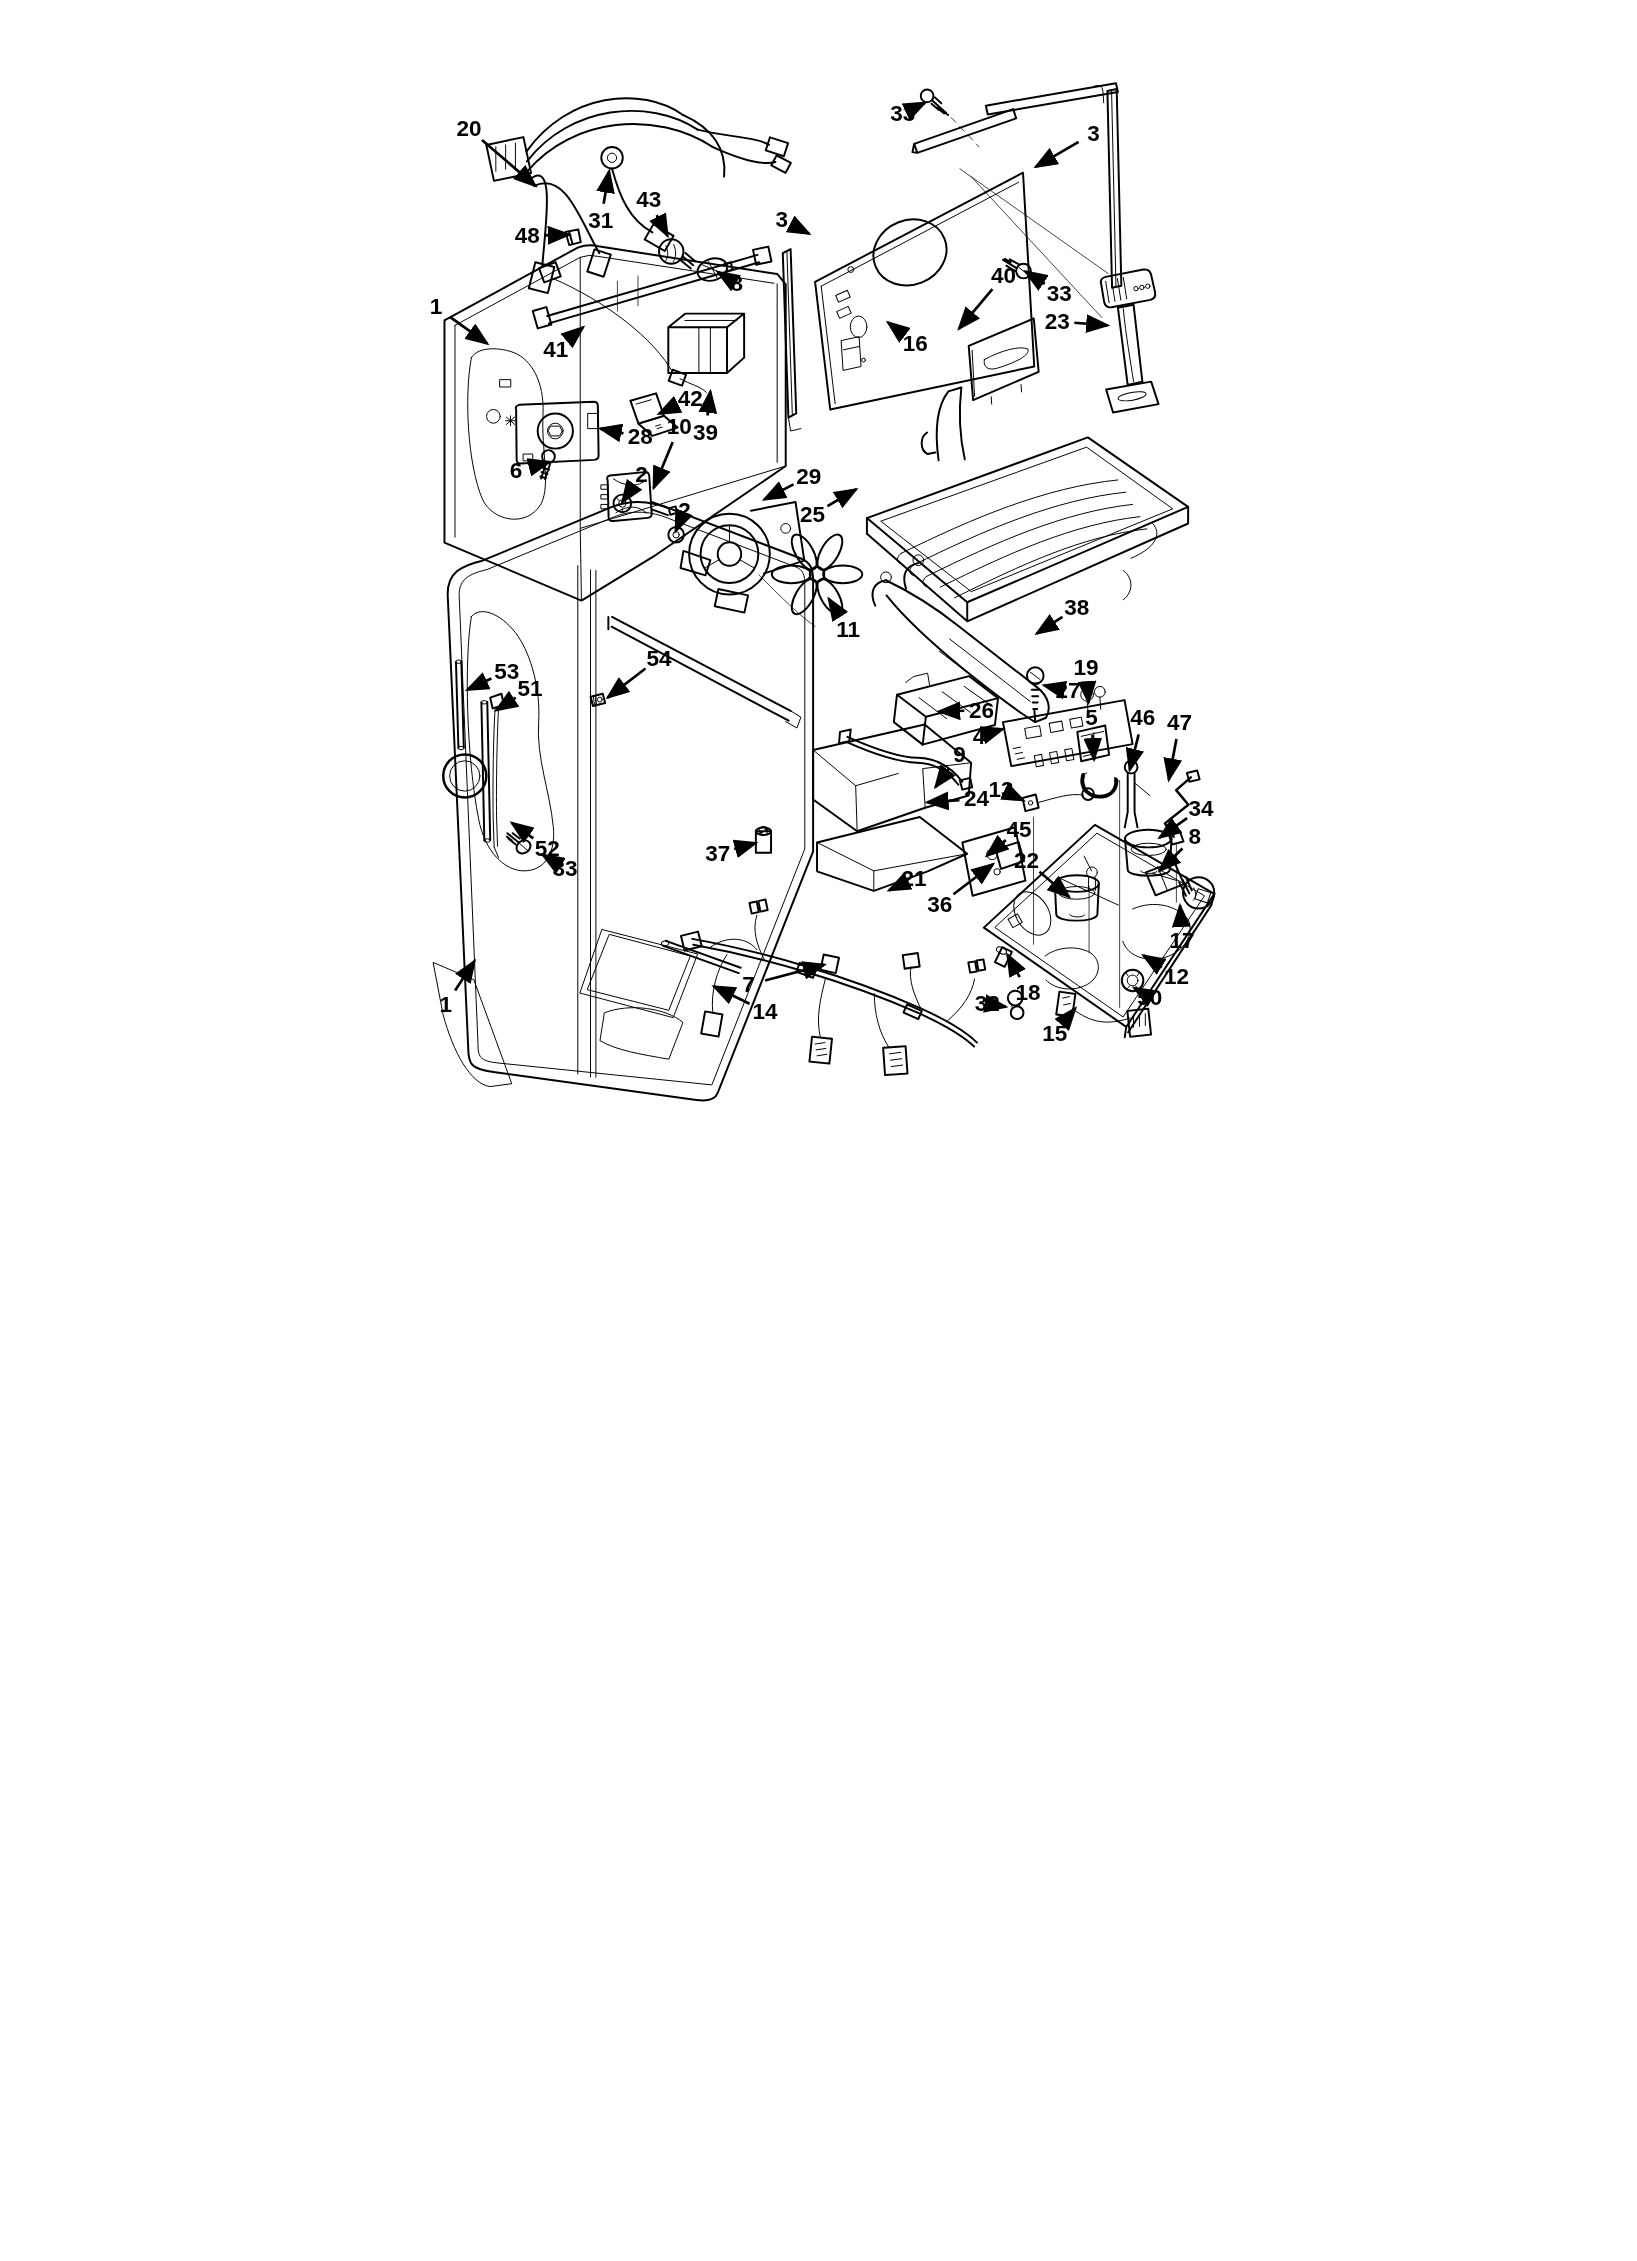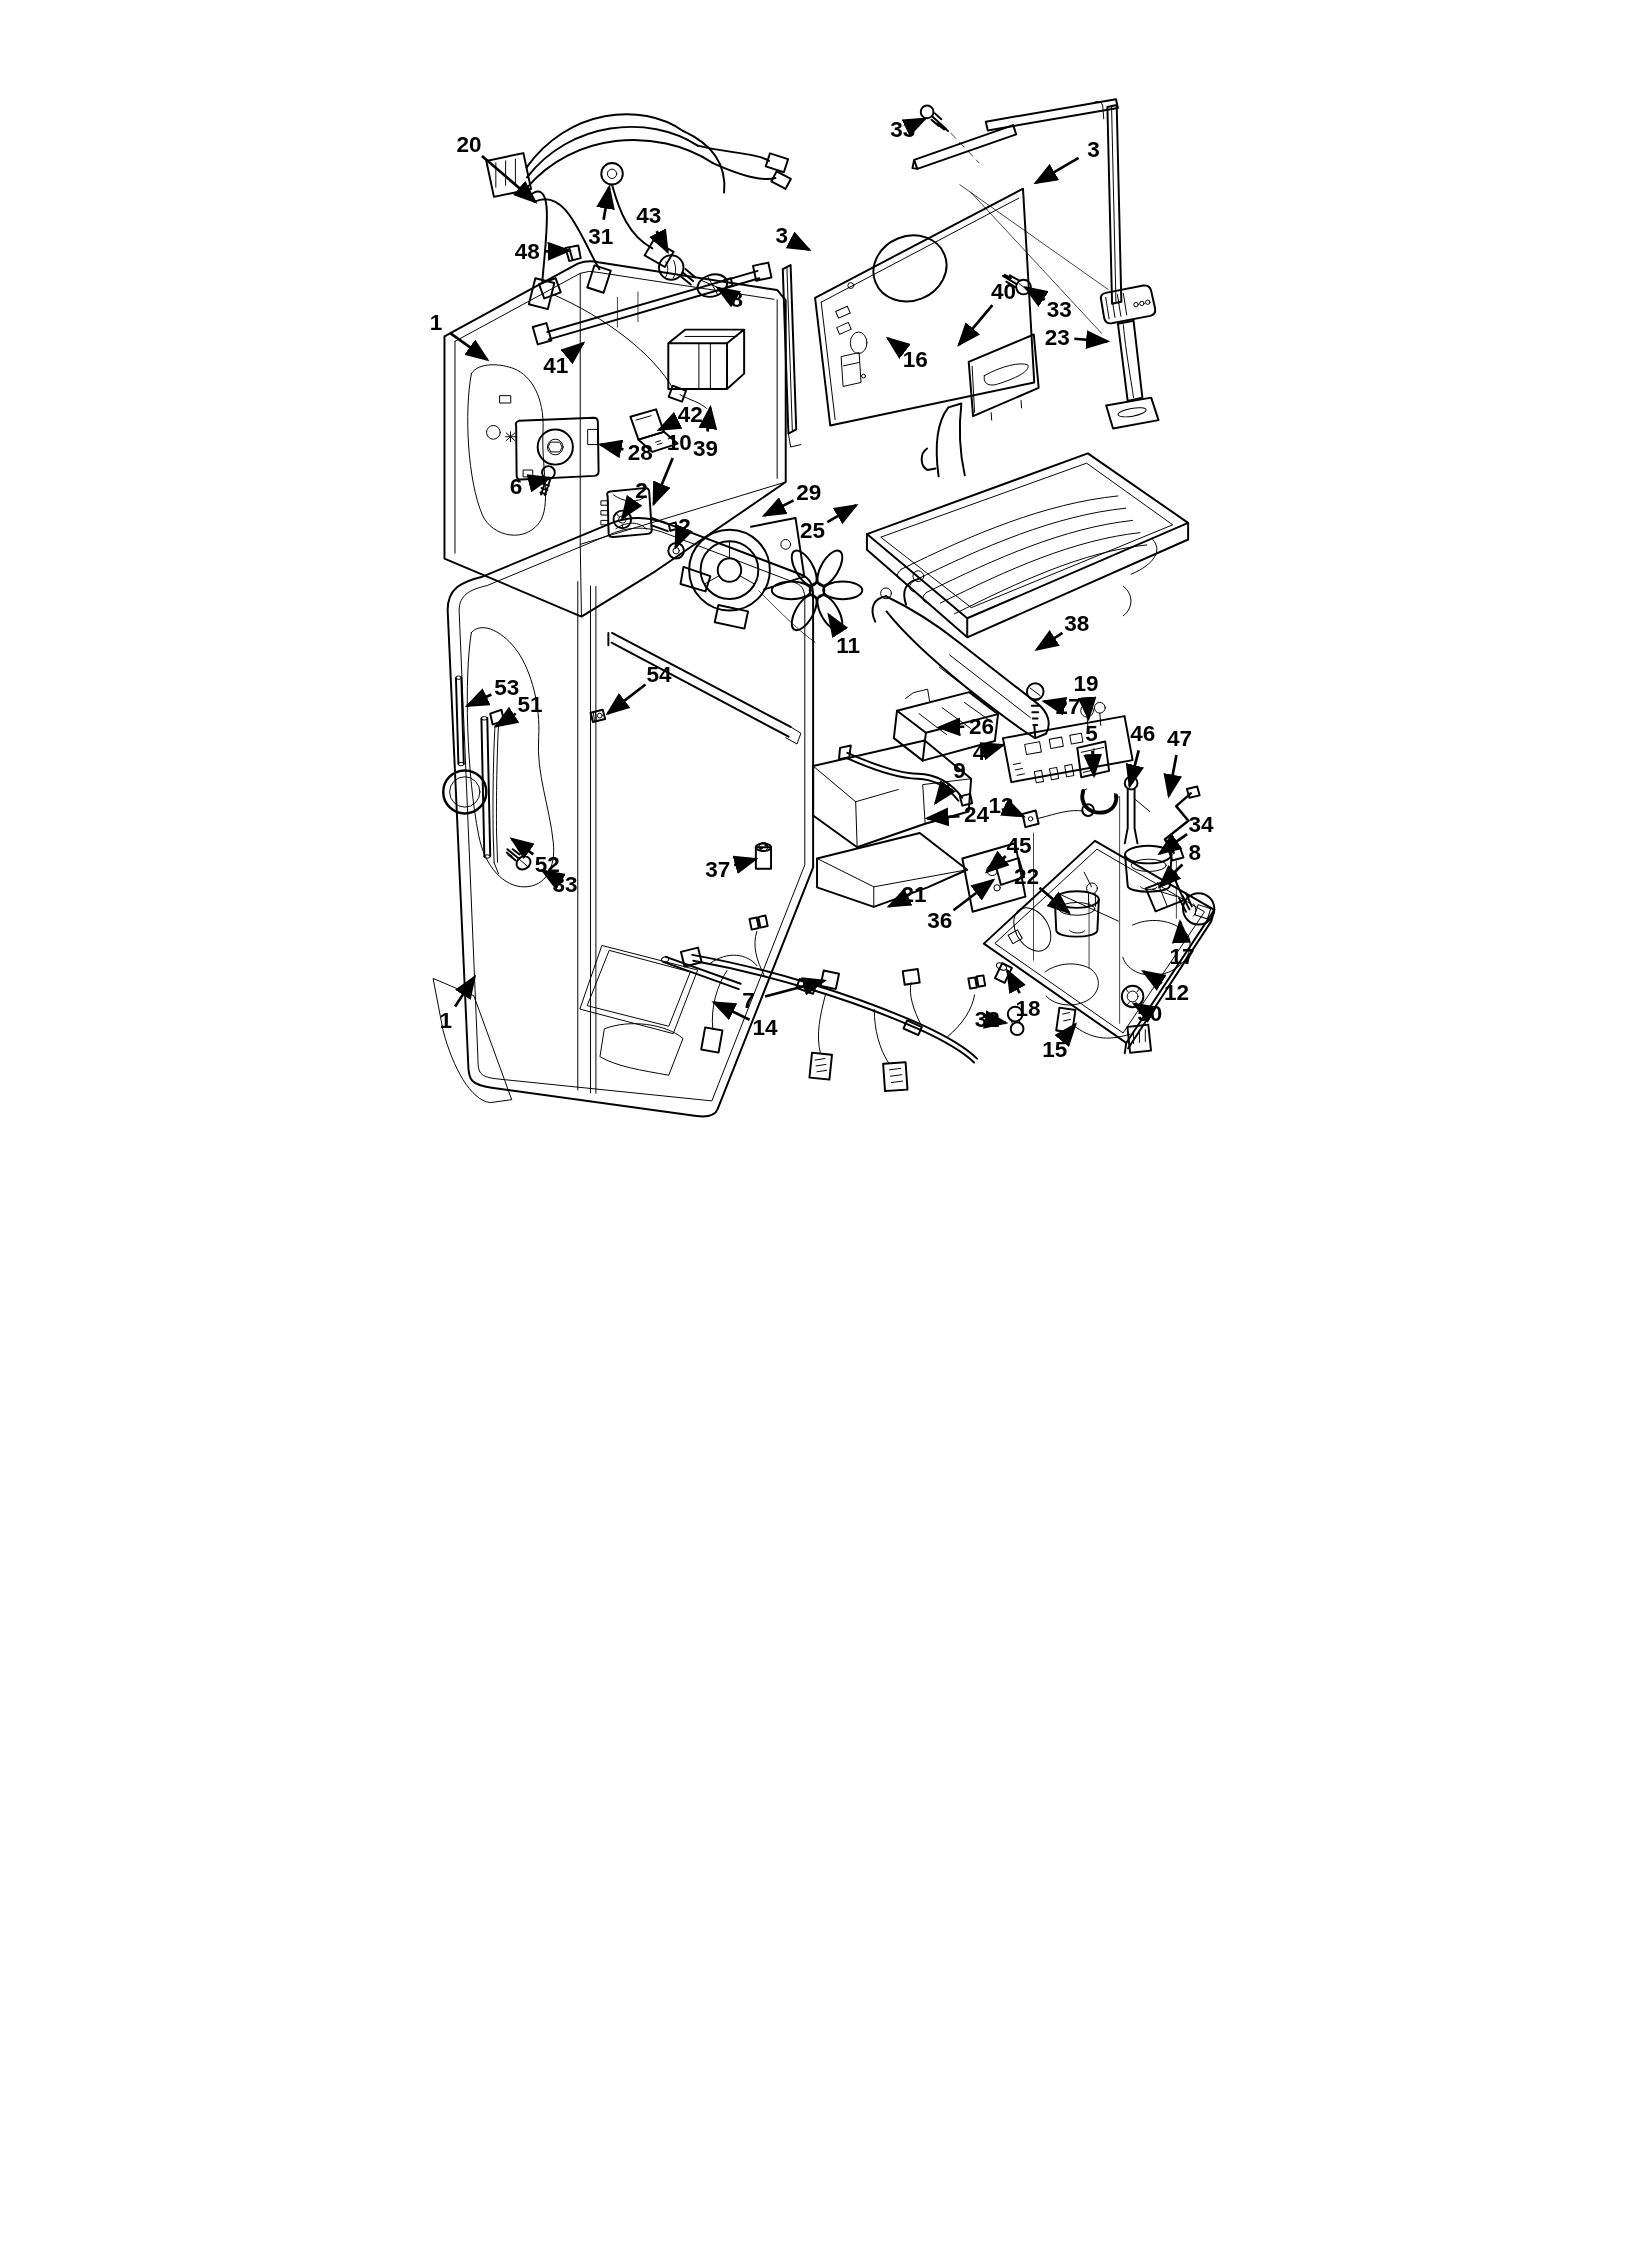--- a/index.html
+++ b/index.html
@@ -1,16 +1,16 @@
 <!DOCTYPE html>
 <html style="font-size:7.8px"><head>
 <meta charset="utf-8">
 <style>
   html,body{margin:0;padding:0;background:#ffffff;}
-  .stage{width:100%;max-width:819px;margin:16px auto;}
+  .stage{width:100%;max-width:819px;margin:0 auto;}
   svg{display:block;width:100%;height:auto;background:#ffffff;}
   .art{stroke:#000000;fill:none;stroke-width:8;stroke-linecap:round;stroke-linejoin:round;}
   .art .thin{stroke-width:4;}
   .art .fine{stroke-width:3;}
   .art .solid{fill:#000000;stroke:none;}
   #callout-layer text{font:700 92px "Liberation Sans", sans-serif;fill:#000000;text-anchor:middle;dominant-baseline:central;stroke:none;}
   #callout-layer line{stroke:#000000;stroke-width:11;}
 </style>
 </head>
 <body>

